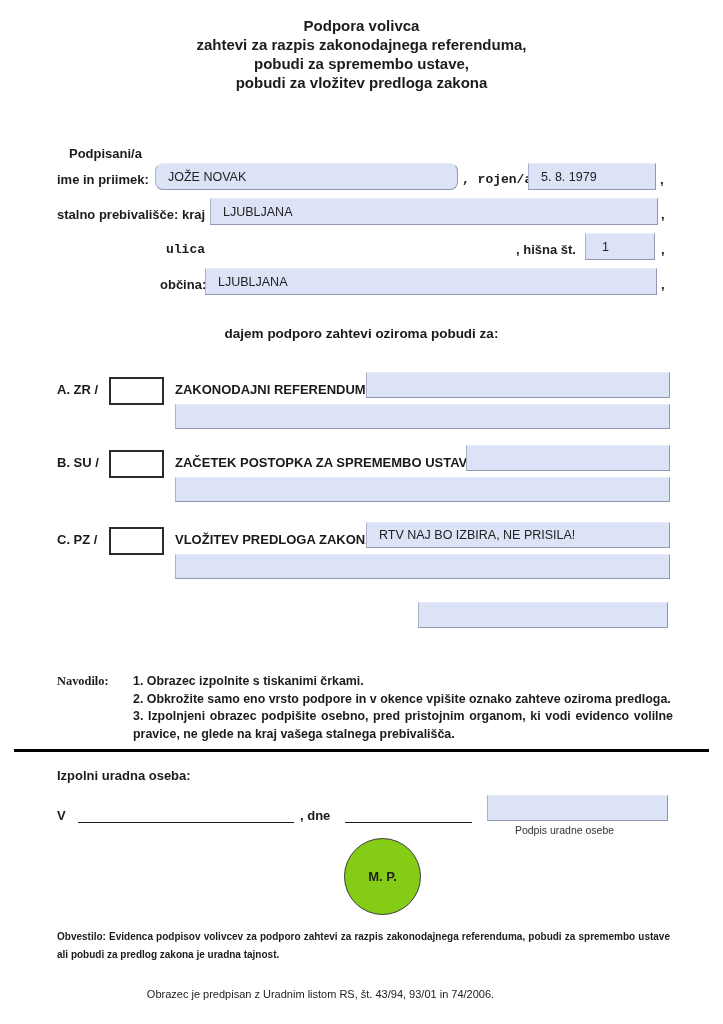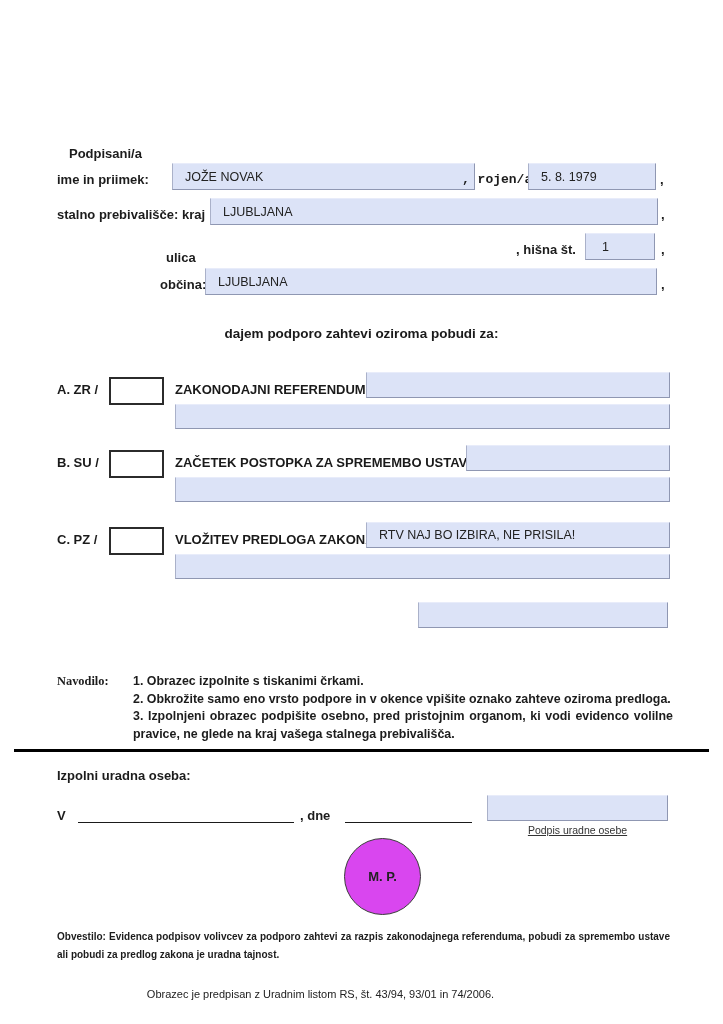--- a/index.html
+++ b/index.html
@@ -32,45 +32,51 @@
 
   .instr{font-size:12.4px;font-weight:bold;line-height:17.5px;color:#1c1c1c;}
   .instr-just{text-align:justify;}
 
   .divider{left:14px;top:749px;width:695px;height:3px;background:#000;}
 
   .wline{border-bottom:1.3px solid #1a1a1a;height:0;}
 
   .seal{left:344px;top:838px;width:77px;height:77px;border:1.4px solid #3c3c3c;
         border-radius:50%;display:flex;align-items:center;justify-content:center;
-        font-weight:bold;font-size:13px;color:#222;box-sizing:border-box;background:#d946ef;}
+        font-weight:bold;font-size:13px;color:#222;box-sizing:border-box;background:#84cc16;}
 
   .notice{left:57px;top:928px;width:613px;font-size:10px;font-weight:bold;
           line-height:17.5px;text-align:justify;color:#1c1c1c;}
 
   .footer{left:0;top:988px;width:641px;text-align:center;font-size:11px;color:#222;}
 </style>
 </head>
 <body>
 
 <div class="page">
 
+  <div class="abs title">
+    <div>Podpora volivca</div>
+    <div>zahtevi za razpis zakonodajnega referenduma,</div>
+    <div>pobudi za spremembo ustave,</div>
+    <div>pobudi za vložitev predloga zakona</div>
+  </div>
 
   <div class="abs lbl" style="left:57px;top:146px;margin-left:12px;">Podpisani/a</div>
   <div class="abs lbl" style="left:57px;top:172px;">ime in priimek:</div>
-  <div class="abs field" style="left:172px;top:163px;width:303px;height:27px;">JOŽE NOVAK</div>
+  <div class="abs field" style="left:155px;top:163px;width:303px;height:27px;border-radius:8px;">JOŽE NOVAK</div>
   <div class="abs lbl" style="left:462px;top:172px;font-family:Liberation Mono, monospace;">, rojen/a:</div>
   <div class="abs field" style="left:528px;top:163px;width:128px;height:27px;">5. 8. 1979</div>
   <div class="abs lbl" style="left:660px;top:172px;">,</div>
 
   <div class="abs lbl" style="left:57px;top:207px;">stalno prebivališče: kraj</div>
   <div class="abs field" style="left:210px;top:198px;width:448px;height:27px;">LJUBLJANA</div>
   <div class="abs lbl" style="left:661px;top:207px;">,</div>
 
-  <div class="abs lbl" style="left:166px;top:250px;">ulica</div>
+  <div class="abs lbl" style="left:166px;top:242px;font-family:Liberation Mono, monospace;">ulica</div>
   <div class="abs lbl" style="left:516px;top:242px;">, hišna št.</div>
   <div class="abs field" style="left:585px;top:233px;width:70px;height:27px;padding-left:16px;">1</div>
   <div class="abs lbl" style="left:661px;top:242px;">,</div>
 
   <div class="abs lbl" style="left:160px;top:277px;">občina:</div>
   <div class="abs field" style="left:205px;top:268px;width:452px;height:27px;">LJUBLJANA</div>
   <div class="abs lbl" style="left:661px;top:277px;">,</div>
 
   <div class="abs center-head">dajem podporo zahtevi oziroma pobudi za:</div>
 
@@ -104,21 +110,21 @@
   <div class="abs divider"></div>
 
   <div class="abs lbl" style="left:57px;top:768px;">Izpolni uradna oseba:</div>
 
   <div class="abs lbl" style="left:57px;top:808px;">V</div>
   <div class="abs wline" style="left:78px;top:822px;width:216px;"></div>
   <div class="abs lbl" style="left:300px;top:808px;">, dne</div>
   <div class="abs wline" style="left:345px;top:822px;width:127px;"></div>
 
   <div class="abs field" style="left:487px;top:795px;width:181px;height:26px;"></div>
-  <div class="abs sig-caption" style="left:487px;top:824px;width:181px;font-size:10.5px;text-decoration:underline;">Podpis uradne osebe</div>
+  <div class="abs sig-caption" style="left:474px;top:824px;width:181px;font-size:10.5px;">Podpis uradne osebe</div>
 
   <div class="abs seal">
     <span>M. P.</span>
   </div>
 
   <div class="abs notice">Obvestilo:  Evidenca podpisov volivcev za podporo zahtevi za razpis zakonodajnega referenduma, pobudi za spremembo ustave ali pobudi za predlog zakona je uradna tajnost.</div>
 
   <div class="abs footer">Obrazec je predpisan z Uradnim listom RS, št. 43/94, 93/01 in 74/2006.</div>
 
 </div>

